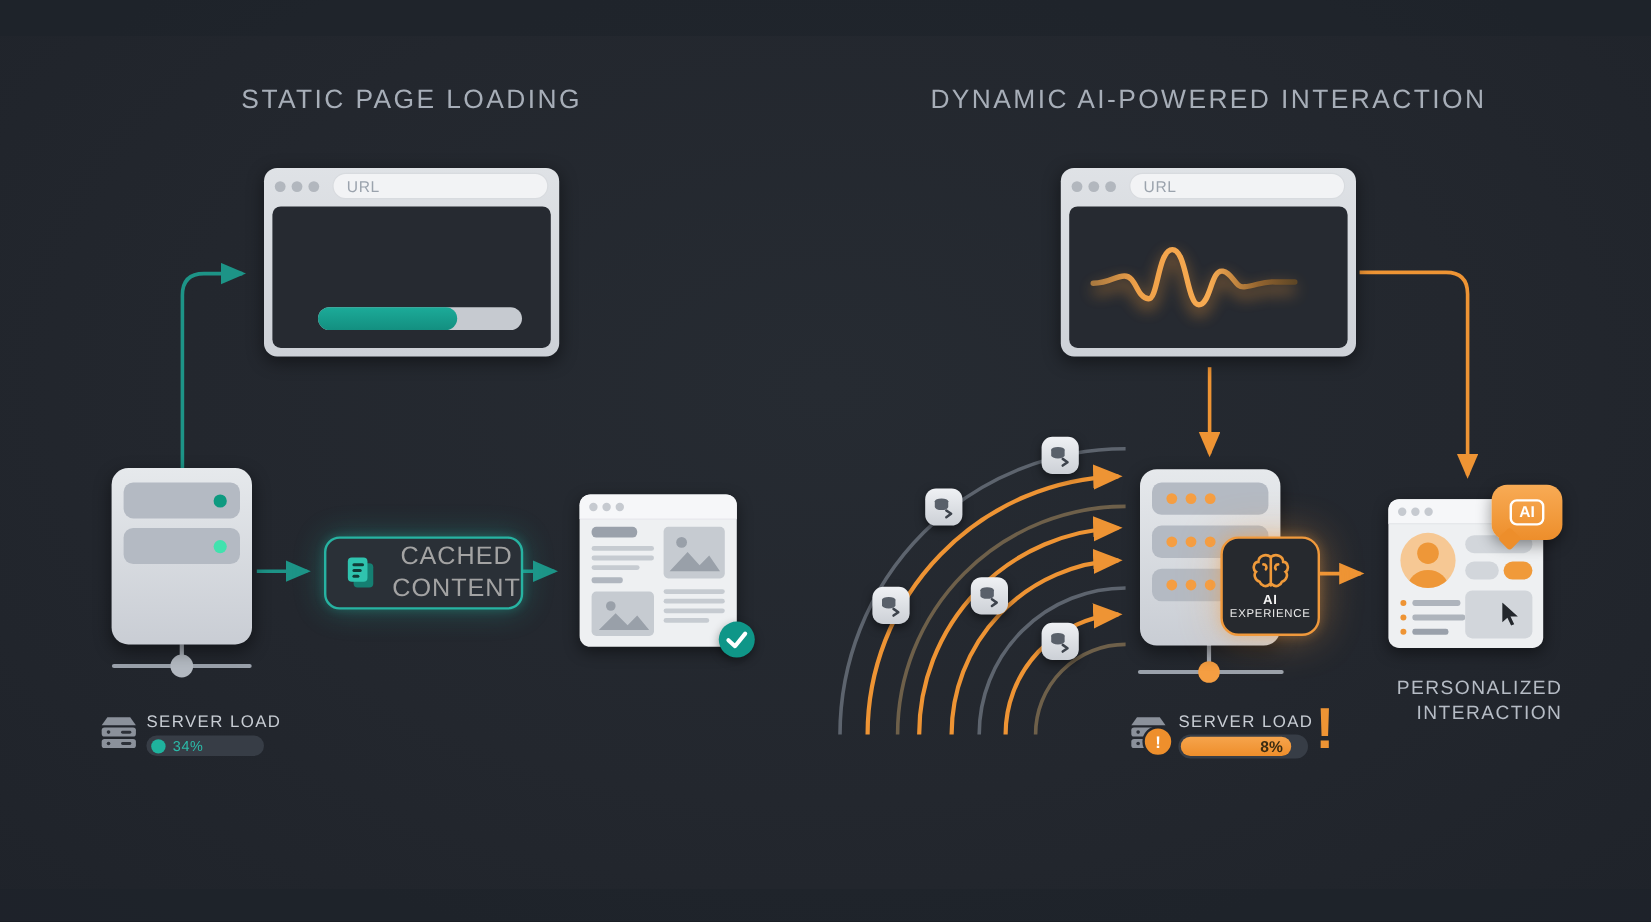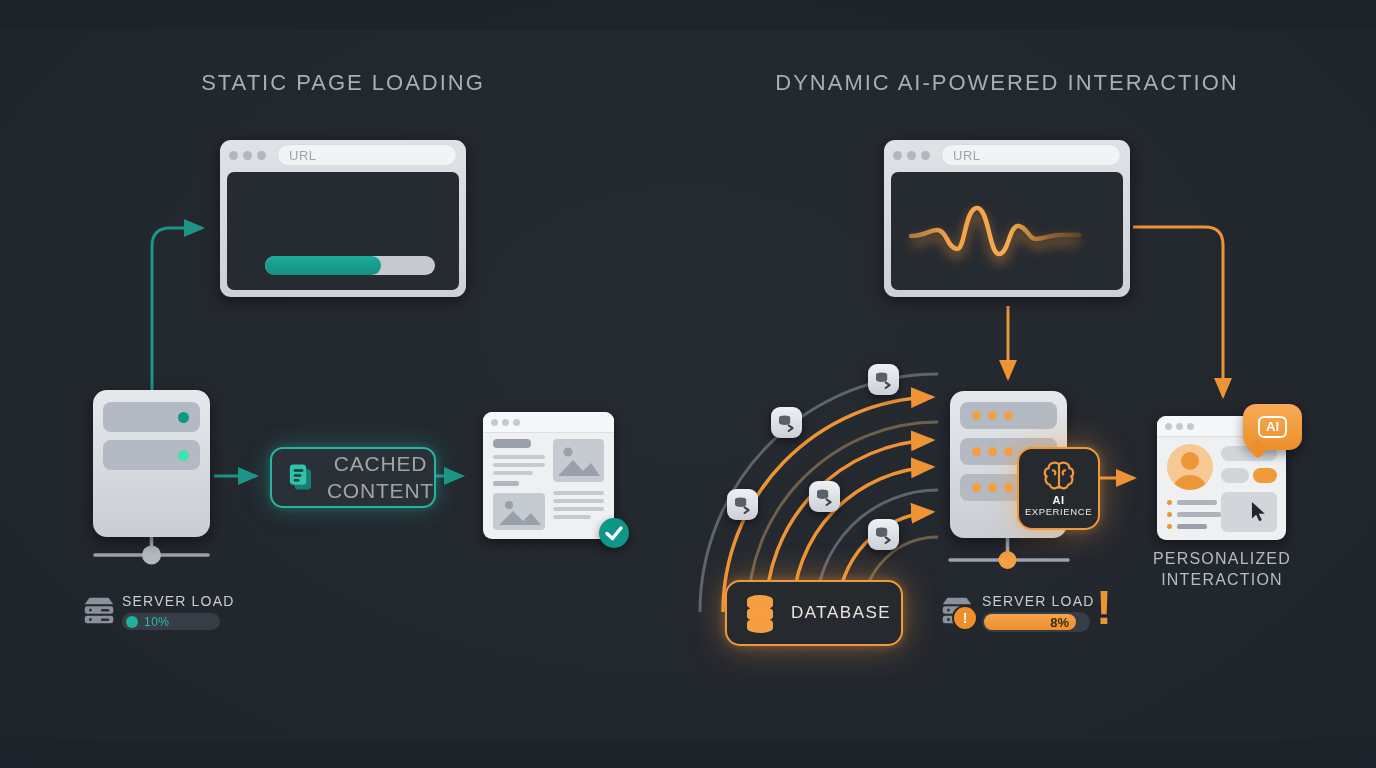--- a/index.html
+++ b/index.html
@@ -215,21 +215,21 @@
       <rect x="5" y="21" width="30" height="8" rx="2.5"></rect>
       <circle cx="11" cy="15" r="1.6" fill="#2c3038"></circle>
         <rect x="22" y="13.8" width="9" height="2.6" rx="1.3" fill="#2c3038"></rect>
       <circle cx="11" cy="25" r="1.6" fill="#2c3038"></circle>
         <rect x="22" y="23.8" width="9" height="2.6" rx="1.3" fill="#2c3038"></rect>
     </svg>
   </div>
   <div class="abs sl-label" style="left:122px;top:593px;">SERVER LOAD</div>
   <div class="abs sl-track" style="left:122px;top:613px;width:98px;height:17px;z-index:2;">
     <span class="abs" style="left:4px;top:2.5px;width:12px;height:12px;border-radius:50%;background:#1fb39e;"></span>
-    <span class="abs" style="left:22px;top:2px;font-size:12px;color:#2bbba9;letter-spacing:.5px;">10%</span>
+    <span class="abs" style="left:22px;top:2px;font-size:12px;color:#2bbba9;letter-spacing:.5px;">34%</span>
   </div>
 
   <div class="abs browser" style="left:884px;top:140px;">
     <div class="browser-head">
       <span class="dot"></span>
       <span class="dot"></span>
       <span class="dot"></span>
       <span class="url-pill">URL</span>
     </div>
     <div class="browser-body">
@@ -305,33 +305,25 @@
         <path d="M0 0 L0 14 L3.6 10.8 L6.2 16.4 L8.4 15.4 L5.8 10 L11 10 Z" fill="#23272c"></path>
       </svg>
     </div>
   </div>
 
   <div class="abs ai-bubble" style="left:1243px;top:404px;">
     <span class="tail"></span>
     <span style="border:2.5px solid #ffffff;border-radius:6px;padding:1px 6px 2px 6px;color:#ffffff;font-weight:bold;font-size:13px;">AI</span>
   </div>
 
-  <div class="abs caption" style="left:1142px;top:549px;width:160px;">
+  <div class="abs caption" style="left:1142px;top:564px;width:160px;text-align:right;">
     <div>PERSONALIZED</div>
     <div>INTERACTION</div>
   </div>
 
-  <div class="abs badge-orange db-badge" style="left:725px;top:580px;">
-    <svg width="34" height="42" viewBox="0 0 34 42" fill="#f59e42">
-      <path d="M4 8 a13 5 0 0 1 26 0 v5 a13 5 0 0 1 -26 0 z"></path>
-      <path d="M4 19.5 a13 5 0 0 1 26 0 v5 a13 5 0 0 1 -26 0 z"></path>
-      <path d="M4 31 a13 5 0 0 1 26 0 v5 a13 5 0 0 1 -26 0 z"></path>
-    </svg>
-    <span class="lbl">DATABASE</span>
-  </div>
 
   <div class="abs data-chip" style="left:868px;top:364px;">
     <svg width="24" height="24" viewBox="0 0 30 30">
         <ellipse cx="12" cy="8.5" rx="7" ry="3" fill="#59606a"></ellipse>
         <path d="M5 8.5 v6 a7 3 0 0 0 14 0 v-6" fill="#59606a"></path>
         <path d="M17 18 l5 3.5 -5 3.5" stroke="#3d434c" stroke-width="2.6" fill="none" stroke-linecap="round" stroke-linejoin="round"></path>
       </svg>
   </div>
   <div class="abs data-chip" style="left:771px;top:407px;">
     <svg width="24" height="24" viewBox="0 0 30 30">

